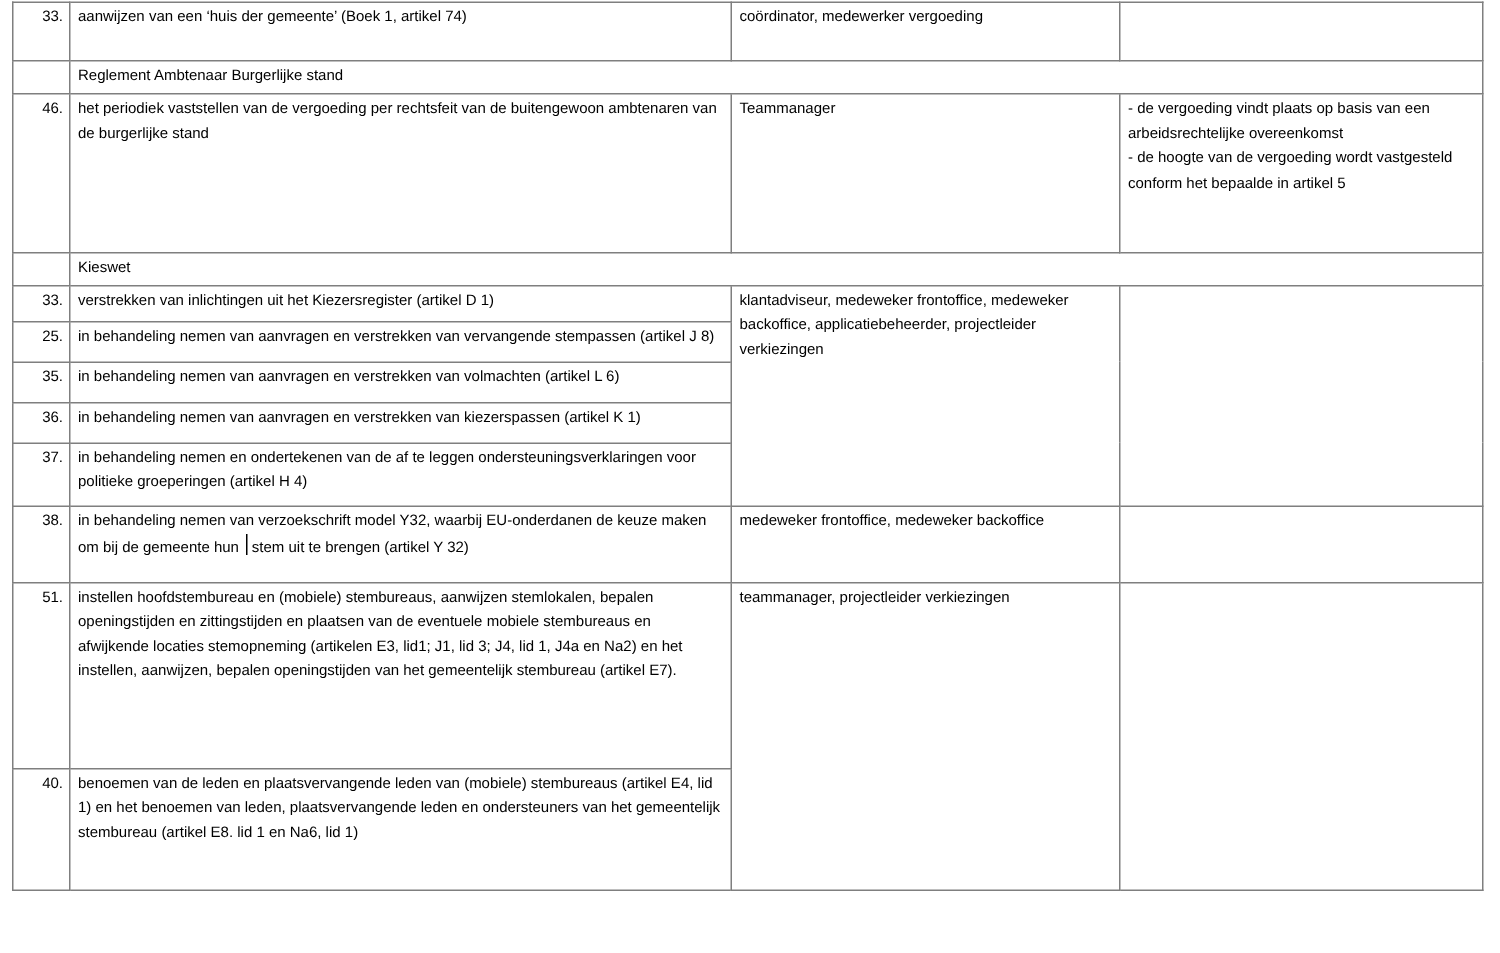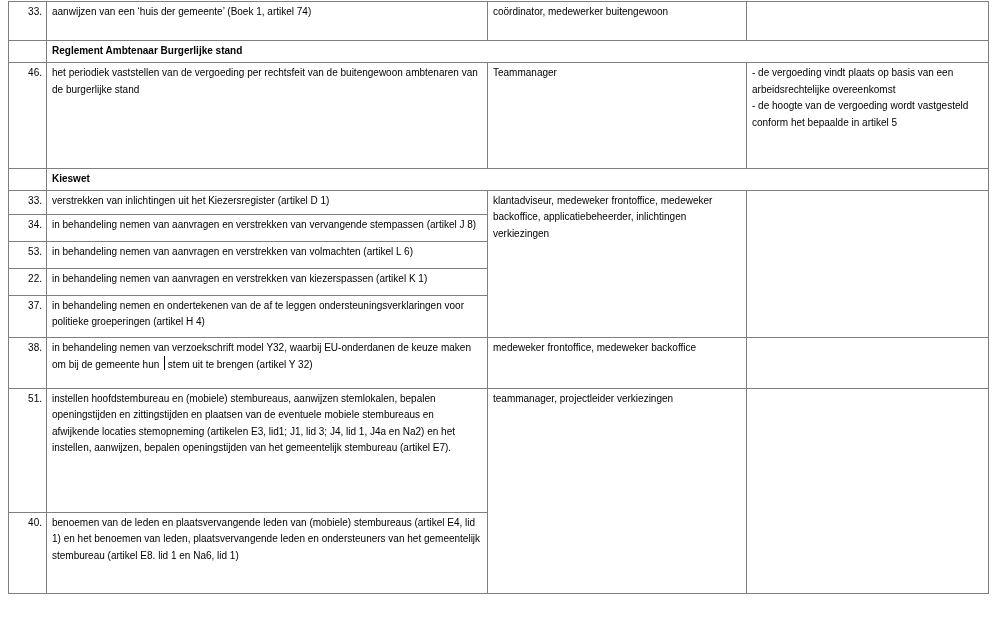--- a/index.html
+++ b/index.html
@@ -52,21 +52,21 @@
     text-align: right;
     padding-right: 6px;
     white-space: nowrap;
   }
 
   td.desc      { padding-left: 6px; }
   td.role      { padding-left: 7px; }
   td.remark    { padding-left: 7px; }
 
   td.section-header {
-    font-weight: bold;
+    font-weight: normal;
     padding-left: 6px;
   }
   td.section-blank {
     
   }
 
   .caret {
     display: inline-block;
     width: 1px;
     height: 14px;
@@ -86,21 +86,21 @@
       <col class="c-num">
       <col class="c-desc">
       <col class="c-role">
       <col class="c-remark">
     </colgroup>
     <tbody>
 
       <tr style="height:39px">
         <td class="num">33.</td>
         <td class="desc">aanwijzen van een ‘huis der gemeente’ (Boek 1, artikel 74)</td>
-        <td class="role"> coördinator, medewerker buitengewoon</td>
+        <td class="role"> coördinator, medewerker vergoeding</td>
         <td class="remark"></td>
       </tr>
 
       <tr style="height:22px">
         <td class="num section-blank"></td>
         <td class="section-header" colspan="3">Reglement Ambtenaar Burgerlijke stand</td>
       </tr>
 
       <tr style="height:106px">
         <td class="num">46.</td>
@@ -111,36 +111,36 @@
       </tr>
 
       <tr style="height:20px">
         <td class="num section-blank"></td>
         <td class="section-header" colspan="3">Kieswet</td>
       </tr>
 
       <tr style="height:24px">
         <td class="num">33.</td>
         <td class="desc">verstrekken van inlichtingen uit het Kiezersregister (artikel D 1)</td>
-        <td class="role" rowspan="5"> klantadviseur, medeweker frontoffice, medeweker backoffice, applicatiebeheerder, inlichtingen verkiezingen</td>
+        <td class="role" rowspan="5"> klantadviseur, medeweker frontoffice, medeweker backoffice, applicatiebeheerder, projectleider verkiezingen</td>
         <td class="remark" rowspan="5"></td>
       </tr>
 
       <tr style="height:27px">
-        <td class="num">34.</td>
+        <td class="num">25.</td>
         <td class="desc">in behandeling nemen van aanvragen en verstrekken van vervangende stempassen (artikel J 8)</td>
       </tr>
 
       <tr style="height:27px">
-        <td class="num">53.</td>
+        <td class="num">35.</td>
         <td class="desc">in behandeling nemen van aanvragen en verstrekken van volmachten (artikel L 6)</td>
       </tr>
 
       <tr style="height:27px">
-        <td class="num">22.</td>
+        <td class="num">36.</td>
         <td class="desc">in behandeling nemen van aanvragen en verstrekken van kiezerspassen (artikel K 1)</td>
       </tr>
 
       <tr style="height:42px">
         <td class="num">37.</td>
         <td class="desc">in behandeling nemen en ondertekenen van de af te leggen ondersteuningsverklaringen voor politieke groeperingen (artikel H 4)</td>
       </tr>
 
       <tr style="height:51px">
         <td class="num">38.</td>

